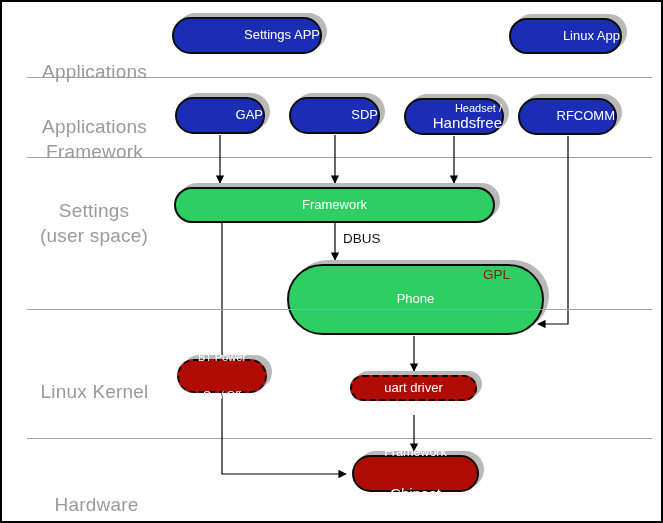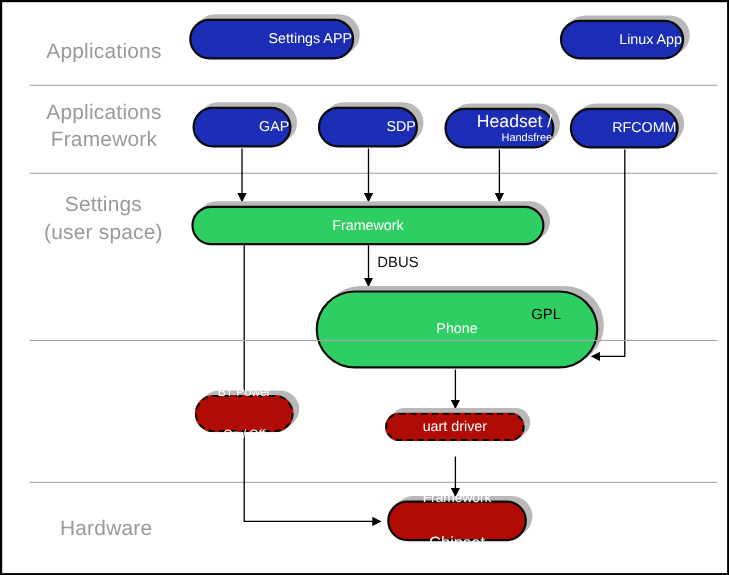--- a/index.html
+++ b/index.html
@@ -16,39 +16,40 @@
     position:absolute;left:25px;width:625px;height:1px;
     background:var(--divider-gray,#a3a3a3);
     z-index:1;
   }
   .divider.over{z-index:4;}
   .layer-label{
     position:absolute;z-index:1;
     color:var(--label-gray,#9a9a9a);
     font-size:19px;line-height:25px;text-align:center;
     letter-spacing:0.2px;
+    margin-top:24px;
   }
   #edges{position:absolute;left:0;top:0;z-index:2;}
   .pill{
     position:absolute;z-index:3;
     box-sizing:border-box;
     border:2px solid #0b0b0b;border-radius:999px;
     box-shadow:5px -4px 0 var(--shadow-gray,#b9b9b9);
     display:flex;flex-direction:column;align-items:center;justify-content:center;
     color:#fff;font-size:13px;line-height:1.15;text-align:center;
   }
   .pill.blue{background:var(--app-blue,#1b2db5);align-items:flex-end;}
   .pill.green{background:var(--lib-green,#2fce62);}
   .pill.red{background:var(--kernel-red,#b00c04);gap:25px;}
   .pill.dashed{border-style:dashed;}
-  .pill .sub{font-size:10px;padding-left:46px;}
+  .pill .sub{font-size:15px;padding-left:46px;}
   .pill .small{font-size:11px;}
   #node-bluez .badge{
-    position:absolute;top:12px;right:32px;
-    color:#000000;font-size:13.5px;
+    position:absolute;top:1px;right:32px;
+    color:#7f1d1d;font-size:13.5px;
   }
   .edge-label{
     position:absolute;z-index:3;
     color:#111;font-size:13.5px;
   }
 </style>
 </head>
 <body>
 
 <div id="stage">
@@ -61,20 +62,23 @@
   <div class="layer-label" style="left:20px;top:33px;width:145px">
     <div>Applications</div>
   </div>
   <div class="layer-label" style="left:15px;top:88px;width:155px">
     <div>Applications</div>
     <div>Framework</div>
   </div>
   <div class="layer-label" style="left:12px;top:172px;width:160px">
     <div>Settings</div>
     <div>(user space)</div>
+  </div>
+  <div class="layer-label" style="left:20px;top:353px;width:145px">
+    <div>Linux Kernel</div>
   </div>
   <div class="layer-label" style="left:22px;top:466px;width:145px">
     <div>Hardware</div>
   </div>
 
   <svg id="edges" width="663" height="523" viewBox="0 0 663 523">
     <defs>
       <marker id="ah" viewBox="0 0 10 10" refX="9" refY="5" markerWidth="7" markerHeight="7" orient="auto-start-reverse">
         <path d="M0,0 L10,5 L0,10 z" fill="#000"></path>
       </marker>
@@ -103,21 +107,21 @@
 
   <div class="pill blue" id="node-gap" style="left:173px;top:95px;width:90px;height:37px">
     <span>GAP</span>
   </div>
 
   <div class="pill blue" id="node-sdp" style="left:287px;top:95px;width:91px;height:37px">
     <span>SDP</span>
   </div>
 
   <div class="pill blue" id="node-headset" style="left:402px;top:96px;width:100px;height:37px">
-    <span style="font-size:16px">Headset /</span>
+    <span style="font-size:11px">Headset /</span>
     <span class="sub">Handsfree</span>
   </div>
 
   <div class="pill blue" id="node-rfcomm" style="left:516px;top:96px;width:99px;height:37px">
     <span>RFCOMM</span>
   </div>
 
   <div class="pill green" id="node-framework" style="left:172px;top:185px;width:321px;height:36px">
     <span>Framework</span>
   </div>

